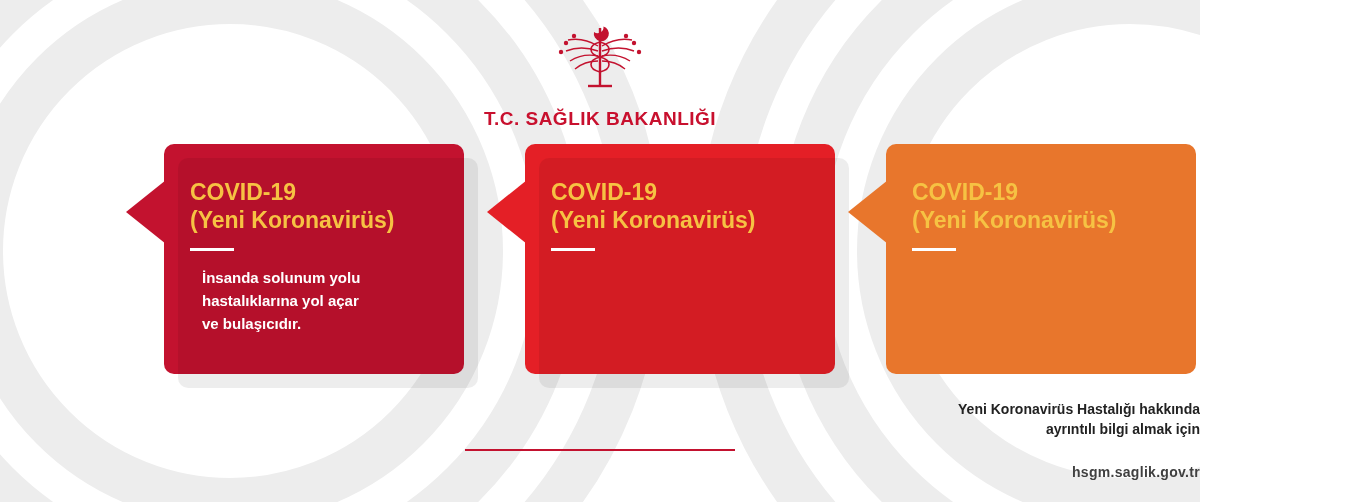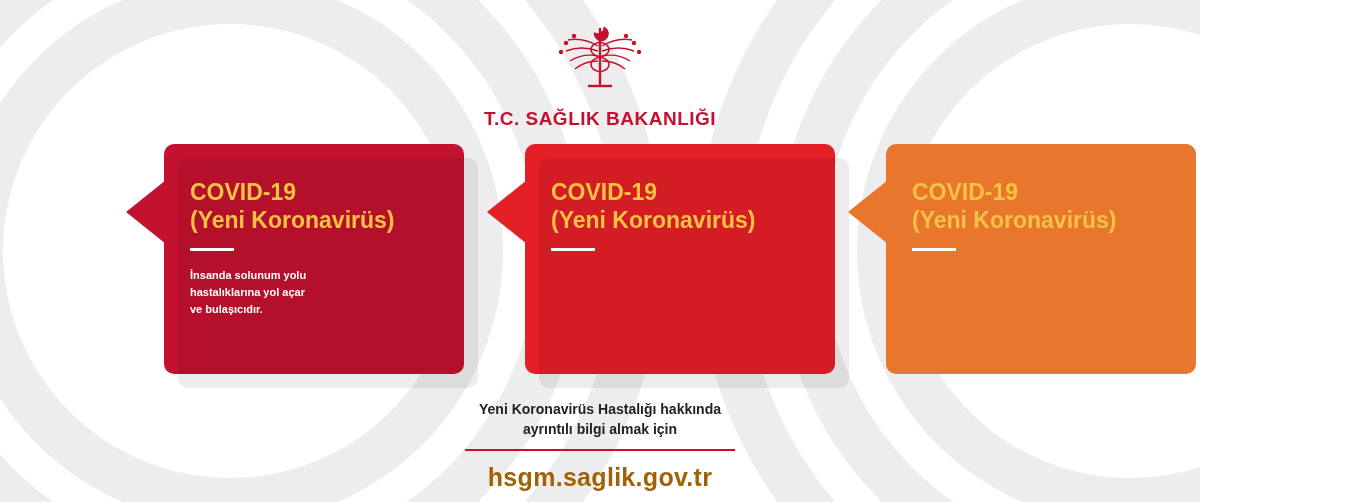--- a/index.html
+++ b/index.html
@@ -85,61 +85,61 @@
     white-space: pre-line;
   }
   .card-rule {
     width: 44px;
     height: 3px;
     background: #ffffff;
     margin: 14px 0 16px 0;
     border: 0;
   }
   .card-body {
-    font-size: 11px;
+    font-size: 15px;
     font-weight: bold;
     line-height: 1.52;
     color: #ffffff;
     white-space: pre-line;
-    margin: 0;
+    margin: 12px;
   }
 
   #card-1 { left: 164px; top: 144px; width: 300px; height: 230px; background: #c3122f; }
   #card-1 .card-arrow { border-right: 40px solid #c3122f; }
   #card-2 { left: 525px; top: 144px; width: 310px; height: 230px; background: #e41f26; }
   #card-2 .card-arrow { border-right: 40px solid #e41f26; }
   #card-3 { left: 886px; top: 144px; width: 310px; height: 230px; background: #e8762c; }
   #card-3 .card-arrow { border-right: 40px solid #e8762c; }
 
   
   .footer {
     position: absolute;
     left: 0;
     right: 0;
     top: 400px;
-    text-align: center;
+    text-align: right;
     z-index: 3;
   }
   .footer-note {
     font-size: 14px;
     font-weight: bold;
     color: #222222;
     line-height: 1.4;
     white-space: pre-line;
   }
   .footer-rule {
     width: 270px;
     height: 2px;
     background: #c3122f;
     margin: 10px auto 12px auto;
   }
   .footer-link {
-    font-size: 25px;
-    font-weight: bold;
-    color: #a16207;
+    font-size: 14px;
+    font-weight: bold;
+    color: #404040;
     letter-spacing: 0.3px;
     text-decoration: none;
     display: inline-block;
   }
 </style>
 </head>
 <body>
 
 <div class="stage">
 

